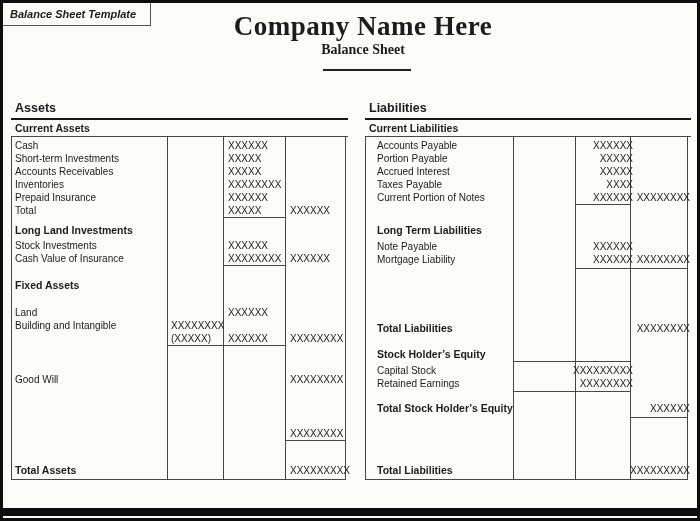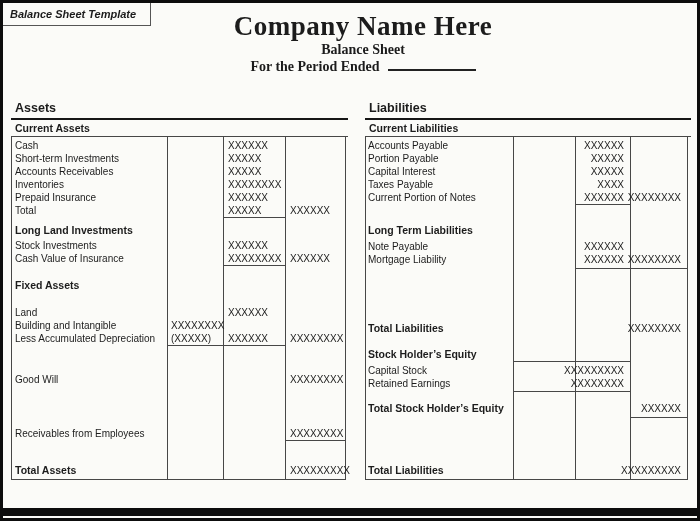--- a/index.html
+++ b/index.html
@@ -26,21 +26,21 @@
   .docname{font:700 14px "Liberation Serif",serif;line-height:16px;}
   .period{font:700 14px "Liberation Serif",serif;line-height:17px;}
   .blank{display:inline-block;width:88px;border-bottom:2px solid #222;height:11px;margin-left:8px;}
   .section-title{position:absolute;top:98px;font:700 12.5px "Liberation Sans",sans-serif;}
   .sub-title{position:absolute;top:119px;font:700 10.5px "Liberation Sans",sans-serif;}
   .vline{position:absolute;top:134px;height:343px;width:1px;background:#474747;}
   .hline{position:absolute;height:1px;background:#474747;}
   .rule-thick{position:absolute;height:2px;background:#161616;}
   .lrow,.rrow{position:absolute;height:13px;line-height:13px;font-size:10px;white-space:nowrap;}
   .lrow{left:8px;width:334px;}
-  .rrow{left:361px;width:322px;text-align:right;}
+  .rrow{left:370px;width:322px;text-align:right;}
   .lbl{position:absolute;left:4px;}
   .hdr .lbl{font-weight:700;font-size:10.5px;}
   .lrow .va{position:absolute;left:160px;}
   .lrow .vb{position:absolute;left:217px;}
   .lrow .vc{position:absolute;left:279px;}
   .rrow .vb{position:absolute;right:62px;}
   .rrow .vc{position:absolute;right:5px;}
 </style>
 </head>
 <body>
@@ -48,21 +48,21 @@
 <div class="page">
 
   <div class="tab">
     <span>Balance Sheet Template</span>
   </div>
 
   <div class="title-wrap">
     <div class="company">Company Name Here</div>
     <div class="docname">Balance Sheet</div>
     <div class="period">
-      <span>For the Period Ended</span><span class="blank"></span>
+      <span class="blank"></span>
     </div>
   </div>
 
   <div class="section-title" style="left:12px">Assets</div>
   <div class="section-title" style="left:366px">Liabilities</div>
   <div class="rule-thick" style="top:115px;left:8px;width:337px"></div>
   <div class="rule-thick" style="top:115px;left:362px;width:326px"></div>
   <div class="sub-title" style="left:12px">Current Assets</div>
   <div class="sub-title" style="left:366px">Current Liabilities</div>
   <div class="hline" style="top:133px;left:8px;width:337px"></div>
@@ -135,48 +135,46 @@
   </div>
   <div class="lrow" style="top:303px">
     <span class="lbl">Land</span>
     <span class="vb">XXXXXX</span>
   </div>
   <div class="lrow" style="top:316px">
     <span class="lbl">Building and Intangible</span>
     <span class="va">XXXXXXXX</span>
   </div>
   <div class="lrow" style="top:329px">
-    <span class="lbl">Less Accumulated Depreciation</span>
     <span class="va">(XXXXX)</span>
     <span class="vb">XXXXXX</span>
     <span class="vc">XXXXXXXX</span>
   </div>
   <div class="lrow" style="top:370px">
     <span class="lbl">Good Will</span>
     <span class="vc">XXXXXXXX</span>
   </div>
   <div class="lrow" style="top:424px">
-    <span class="lbl">Receivables from Employees</span>
     <span class="vc">XXXXXXXX</span>
   </div>
   <div class="lrow hdr" style="top:461px">
     <span class="lbl">Total Assets</span>
     <span class="vc">XXXXXXXXX</span>
   </div>
 
   <div class="rrow" style="top:136px">
     <span class="lbl">Accounts Payable</span>
     <span class="vb">XXXXXX</span>
   </div>
   <div class="rrow" style="top:149px">
     <span class="lbl">Portion Payable</span>
     <span class="vb">XXXXX</span>
   </div>
   <div class="rrow" style="top:162px">
-    <span class="lbl">Capital Interest</span>
+    <span class="lbl">Accrued Interest</span>
     <span class="vb">XXXXX</span>
   </div>
   <div class="rrow" style="top:175px">
     <span class="lbl">Taxes Payable</span>
     <span class="vb">XXXX</span>
   </div>
   <div class="rrow" style="top:188px">
     <span class="lbl">Current Portion of Notes</span>
     <span class="vb">XXXXXX</span>
     <span class="vc">XXXXXXXX</span>

